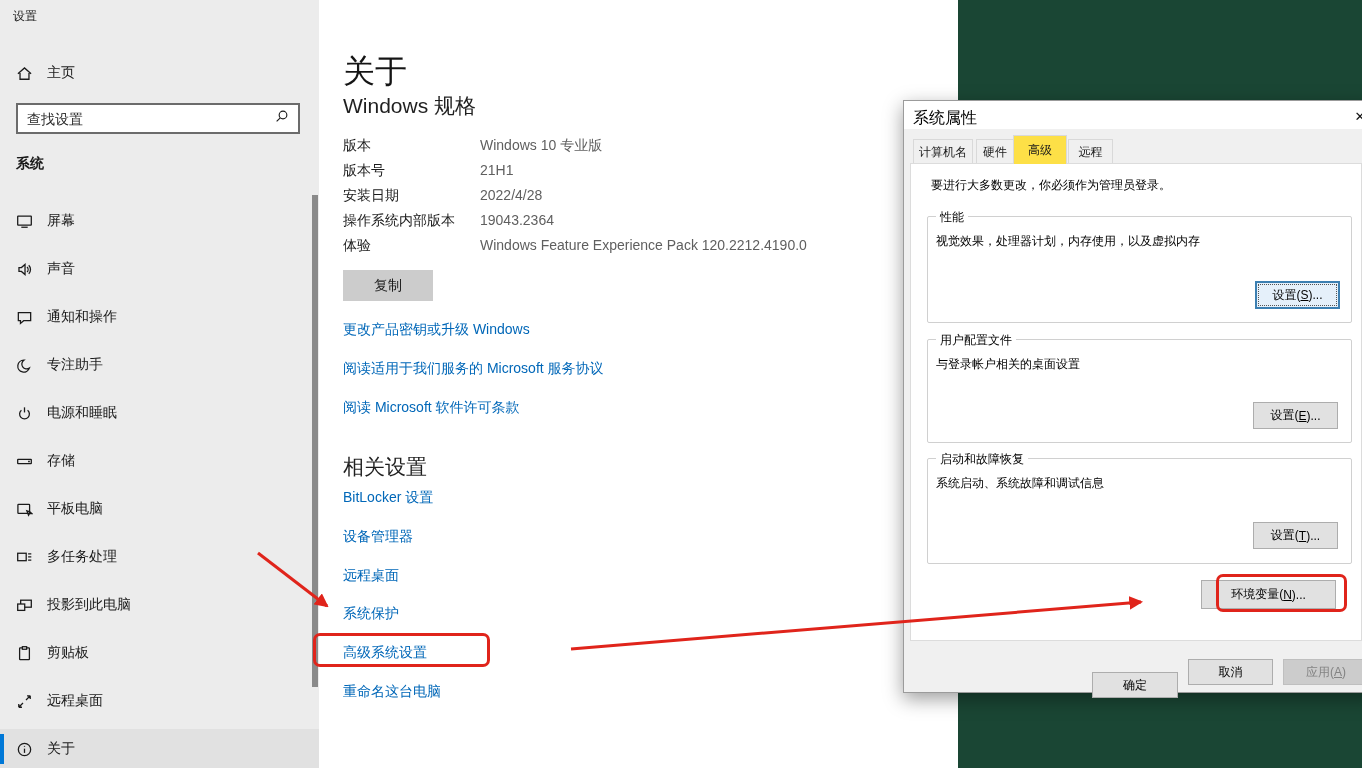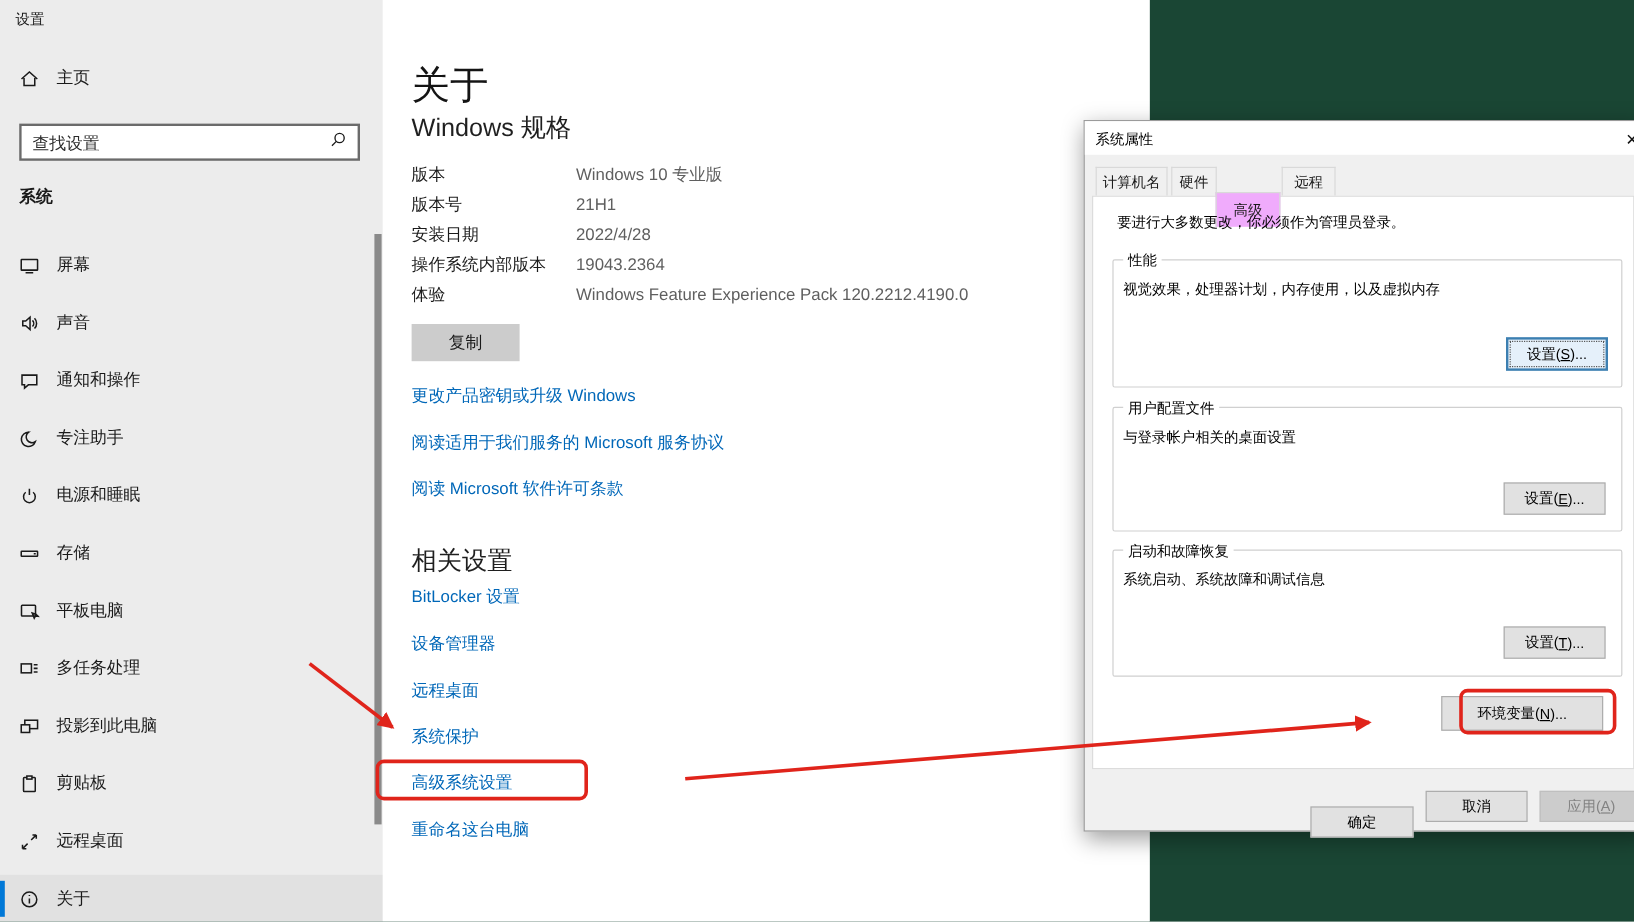--- a/index.html
+++ b/index.html
@@ -6,21 +6,21 @@
   html,body { width:1362px; height:768px; overflow:hidden; }
   body { font-family:"Liberation Sans", sans-serif; background:#1a4634; position:relative; color:#1a1a1a; }
 
   
   .settings-window { position:absolute; left:0; top:0; width:958px; height:768px; background:#fff; }
   .sidebar { position:absolute; left:0; top:0; width:319px; height:768px; background:#ececec; }
   .app-title { position:absolute; left:13px; top:8px; font-size:12px; color:#1a1a1a; }
   .win-controls { position:absolute; top:0; left:818px; display:flex; }
   .win-btn { width:42px; height:30px; display:flex; align-items:center; justify-content:center;
              font-size:12px; color:#333; }
-  .home-row { position:absolute; left:0; top:56px; width:319px; height:34px; display:flex; }
+  .home-row { position:absolute; left:0; top:56px; width:319px; height:34px; display:flex; align-items:center; }
   .home-row .lbl { font-size:14px; margin-left:14px; }
   .icon-cell { width:18px; height:18px; margin-left:15px; display:flex; align-items:center; justify-content:center; }
   .search-box { position:absolute; left:16px; top:103px; width:284px; height:31px; background:#fff;
                 border:2px solid #6b6b6b; display:flex; align-items:center; }
   .search-box input { flex:1; border:none; outline:none; background:transparent; font-size:14px;
                       padding-left:9px; font-family:"Liberation Sans",sans-serif; color:#1f1f1f; }
   .search-box input::placeholder { color:#2b2b2b; opacity:1; }
   .search-box .mag { margin-right:9px; }
   .section-head { position:absolute; left:16px; top:155px; font-size:14px; font-weight:bold; }
   .sb-item { position:absolute; left:0; width:319px; height:40px; display:flex; align-items:center; }
@@ -37,26 +37,26 @@
   .spec-row .sl { width:137px; color:#1b1b1b; }
   .spec-row .sv { color:#5f5f5f; }
   .copy-btn { position:absolute; left:24px; top:270px; width:90px; height:31px; background:#cccccc;
               border:none; font-size:14px; color:#1a1a1a; font-family:Liberation Sans, sans-serif; }
   .link { position:absolute; left:24px; font-size:14px; color:#0067b8; cursor:pointer; white-space:nowrap; }
 
   
   .dialog { position:absolute; left:903px; top:100px; width:472px; height:593px; background:#f0f0f0;
             border:1px solid #9b9b9b; box-shadow:0 6px 18px rgba(0,0,0,.38); font-size:12px; }
   .dlg-titlebar { position:absolute; left:0; top:0; width:100%; height:28px; background:#fff; }
-  .dlg-title { position:absolute; left:9px; top:7px; font-size:12px; color:#000; }
+  .dlg-title { position:absolute; left:9px; top:7px; font-size:16px; color:#000; }
   .dlg-close { position:absolute; left:444px; top:5px; width:24px; height:20px; display:flex;
                align-items:center; justify-content:center; font-size:13px; color:#111; }
   .tab { position:absolute; top:38px; height:25px; background:#f0f0f0; border:1px solid #d9d9d9;
          border-bottom:none; display:flex; align-items:center; justify-content:center; font-size:12px; z-index:1; }
-  .tab.active { top:34px; height:29px; background:#f0abfc; z-index:3;margin-top:25px; }
+  .tab.active { top:34px; height:29px; background:#fde047; z-index:3; }
   .dlg-page { position:absolute; left:6px; top:62px; width:452px; height:478px; background:#fff;
               border:1px solid #dcdcdc; z-index:2; }
   .admin-note { position:absolute; left:27px; top:76px; z-index:4; color:#000; }
   .groupbox { position:absolute; left:23px; width:425px; border:1px solid #d0d0d0; border-radius:2px; z-index:4; }
   .groupbox .gtitle { position:absolute; left:8px; top:-8px; background:#fff; padding:0 4px; color:#000; }
   .groupbox .gdesc { position:absolute; left:8px; top:16px; color:#000; white-space:nowrap; }
   .dlg-btn { position:absolute; background:#e1e1e1; border:1px solid #adadad; font-size:12px; color:#000;
              font-family:"Liberation Sans",sans-serif; display:flex; align-items:center; justify-content:center; z-index:4; }
   .dlg-btn.focused { background:#e5f0fa; border:2px solid #3c7fb1; outline:1px dotted #555; outline-offset:-4px; }
   .dlg-btn.disabled { background:#cccccc; border-color:#bfbfbf; color:#838383; }

